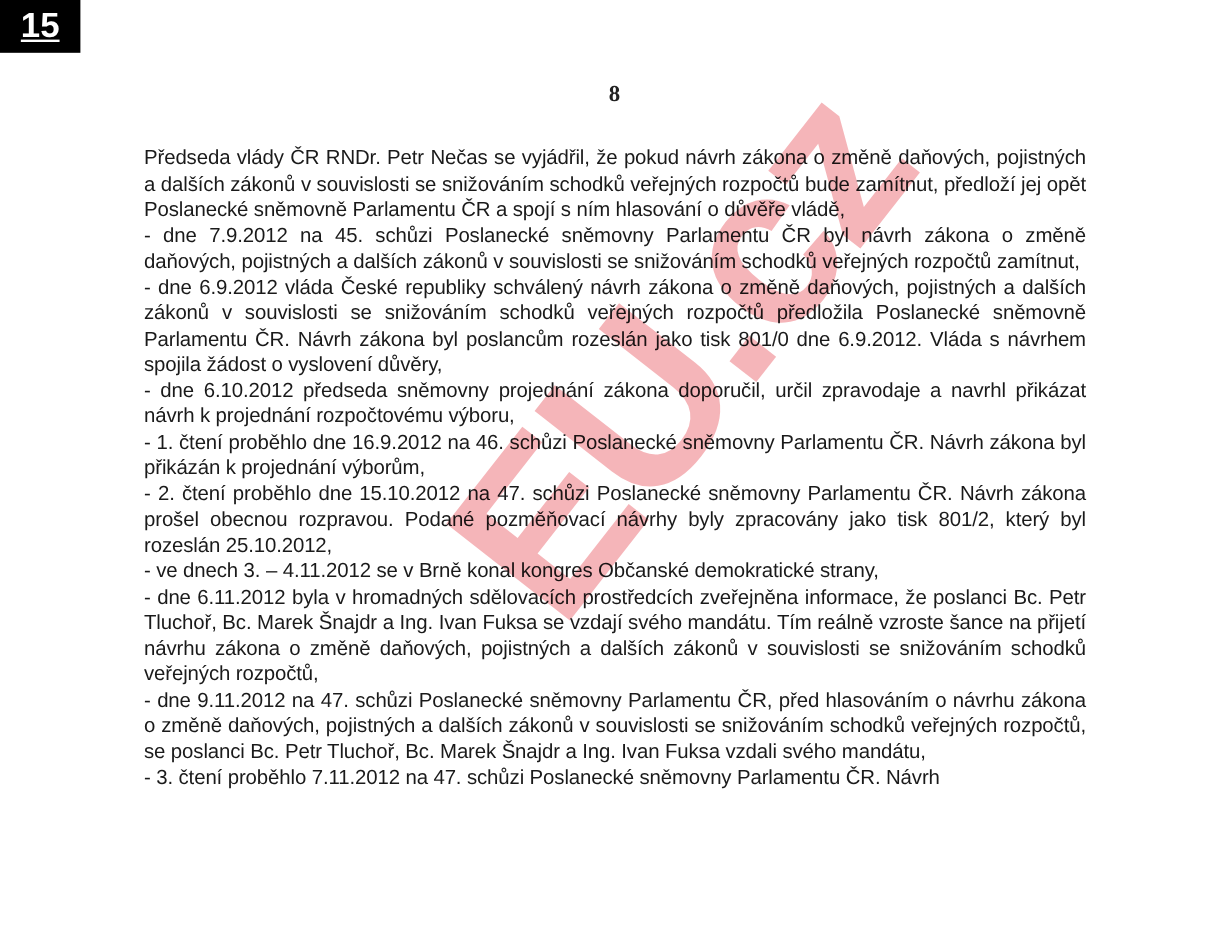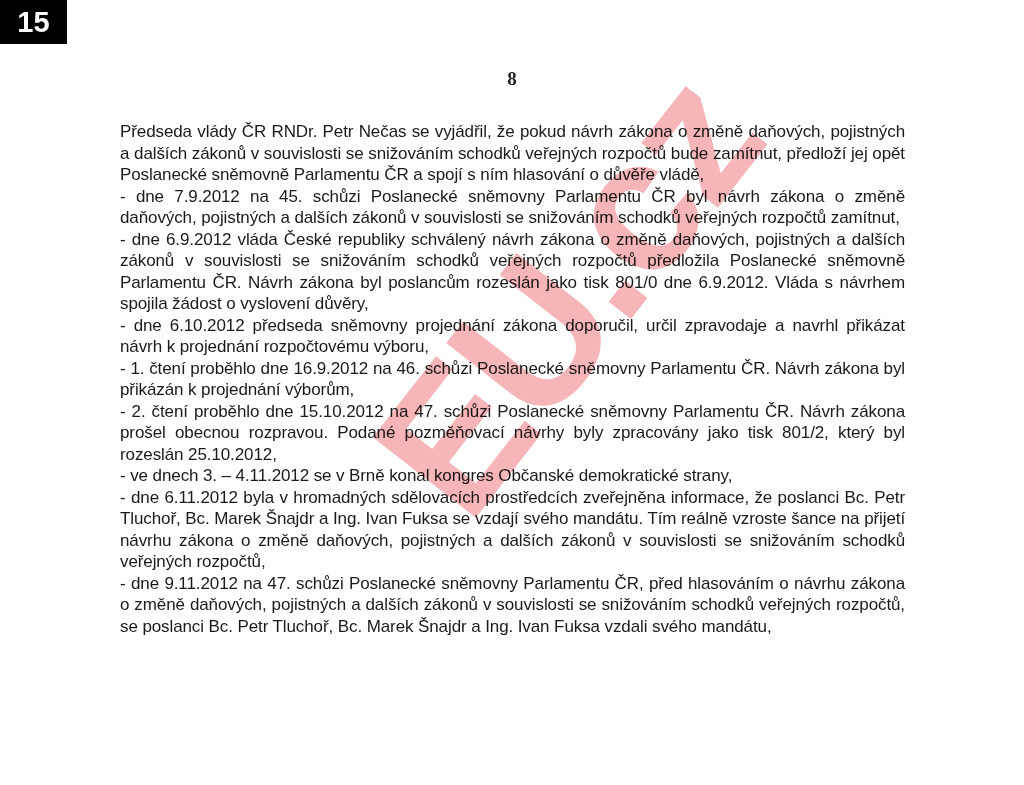--- a/index.html
+++ b/index.html
@@ -8,21 +8,21 @@
     background: #ffffff;
     font-family: "Liberation Sans", sans-serif;
     color: #1a1a1a;
   }
   .badge {
     position: absolute; left: 0; top: 0;
     width: 67px; height: 44px;
     background: #000; color: #fff;
     font-family: "Liberation Sans", sans-serif;
     font-weight: bold; font-size: 29px;
-    display: flex; align-items: center; justify-content: center;
+    display: flex; align-items: center; justify-content: center; text-decoration: underline;
   }
   .page-number {
     position: absolute; left: 0; width: 1024px; top: 68px;
     text-align: center;
     font-family: "Liberation Serif", serif;
     font-weight: bold; font-size: 19px; color: #222;
   }
   .body-text {
     position: absolute; left: 120px; top: 121px; width: 785px;
     font-size: 17px; line-height: 21.5px;
@@ -51,15 +51,16 @@
 <div class="body-text">
   <p>Předseda vlády ČR RNDr. Petr Nečas se vyjádřil, že pokud návrh zákona o změně daňových, pojistných a dalších zákonů v souvislosti se snižováním schodků veřejných rozpočtů bude zamítnut, předloží jej opět Poslanecké sněmovně Parlamentu ČR a spojí s ním hlasování o důvěře vládě,</p>
   <p>- dne 7.9.2012 na 45. schůzi Poslanecké sněmovny Parlamentu ČR byl návrh zákona o změně daňových, pojistných a dalších zákonů v souvislosti se snižováním schodků veřejných rozpočtů zamítnut,</p>
   <p>- dne 6.9.2012 vláda České republiky schválený návrh zákona o změně daňových, pojistných a dalších zákonů v souvislosti se snižováním schodků veřejných rozpočtů předložila Poslanecké sněmovně Parlamentu ČR. Návrh zákona byl poslancům rozeslán jako tisk 801/0 dne 6.9.2012. Vláda s návrhem spojila žádost o vyslovení důvěry,</p>
   <p>- dne 6.10.2012 předseda sněmovny projednání zákona doporučil, určil zpravodaje a navrhl přikázat návrh k projednání rozpočtovému výboru,</p>
   <p>- 1. čtení proběhlo dne 16.9.2012 na 46. schůzi Poslanecké sněmovny Parlamentu ČR. Návrh zákona byl přikázán k projednání výborům,</p>
   <p>- 2. čtení proběhlo dne 15.10.2012 na 47. schůzi Poslanecké sněmovny Parlamentu ČR. Návrh zákona prošel obecnou rozpravou. Podané pozměňovací návrhy byly zpracovány jako tisk 801/2, který byl rozeslán 25.10.2012,</p>
   <p>- ve dnech 3. – 4.11.2012 se v Brně konal kongres Občanské demokratické strany,</p>
   <p>- dne 6.11.2012 byla v hromadných sdělovacích prostředcích zveřejněna informace, že poslanci Bc. Petr Tluchoř, Bc. Marek Šnajdr a Ing. Ivan Fuksa se vzdají svého mandátu. Tím reálně vzroste šance na přijetí návrhu zákona o změně daňových, pojistných a dalších zákonů v souvislosti se snižováním schodků veřejných rozpočtů,</p>
   <p>- dne 9.11.2012 na 47. schůzi Poslanecké sněmovny Parlamentu ČR, před hlasováním o návrhu zákona o změně daňových, pojistných a dalších zákonů v souvislosti se snižováním schodků veřejných rozpočtů, se poslanci Bc. Petr Tluchoř, Bc. Marek Šnajdr a Ing. Ivan Fuksa vzdali svého mandátu,</p>
+  <p>- 3. čtení proběhlo 7.11.2012 na 47. schůzi Poslanecké sněmovny Parlamentu ČR. Návrh</p>
 </div>
 
 <div class="watermark">EU.cz</div>
 
 </body></html>

